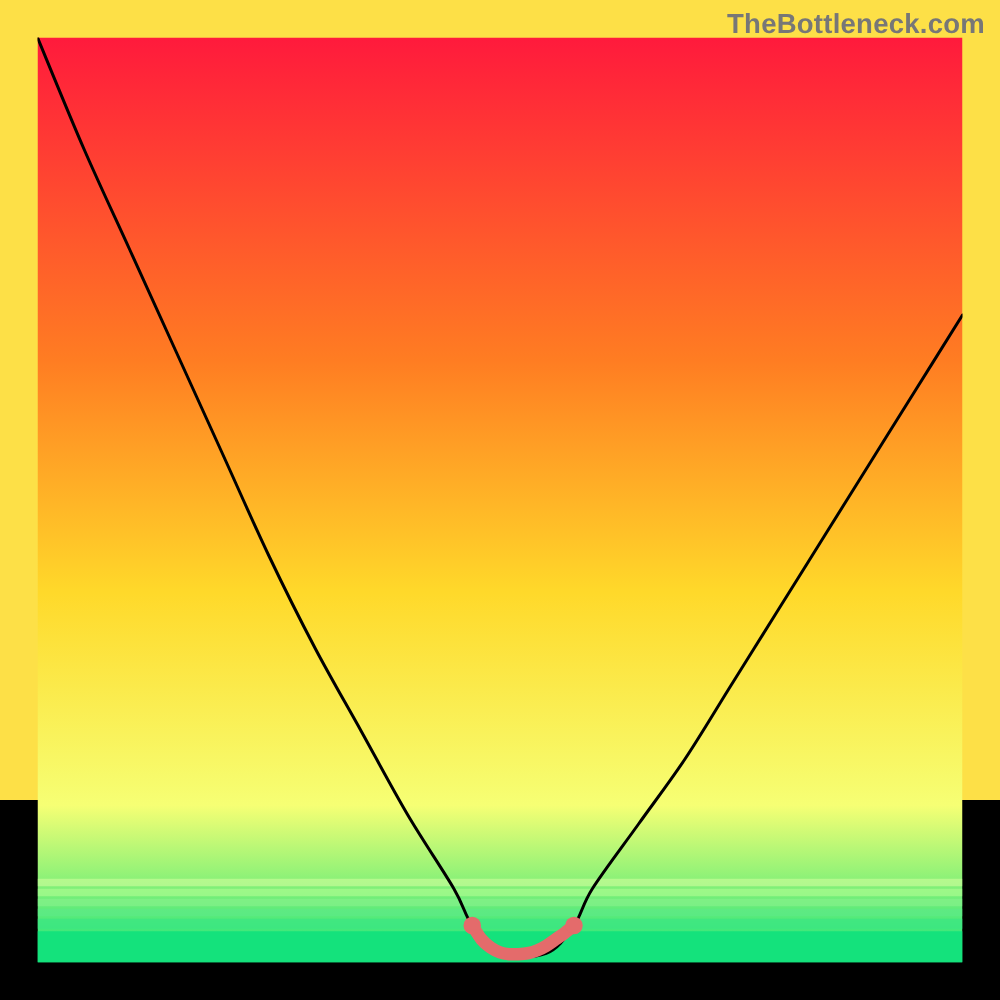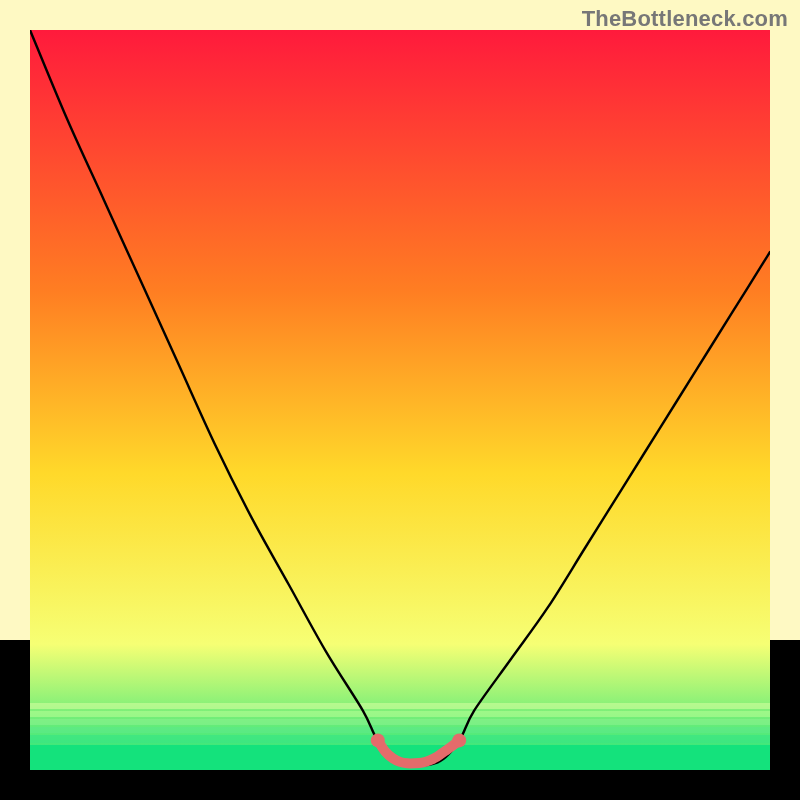--- a/index.html
+++ b/index.html
@@ -8,21 +8,21 @@
     width: 800px;
     height: 800px;
     background: #000;
     font-family: Arial, Helvetica, sans-serif;
     overflow: hidden;
   }
   .frame {
     position: relative;
     width: 800px;
     height: 640px;
-    background: #fef9c3;
+    background: #fde047;
   }
   .watermark {
     position: absolute;
     top: 6px;
     right: 12px;
     color: #777;
     font-size: 22px;
     font-weight: 600;
     letter-spacing: 0.2px;
     z-index: 50;

